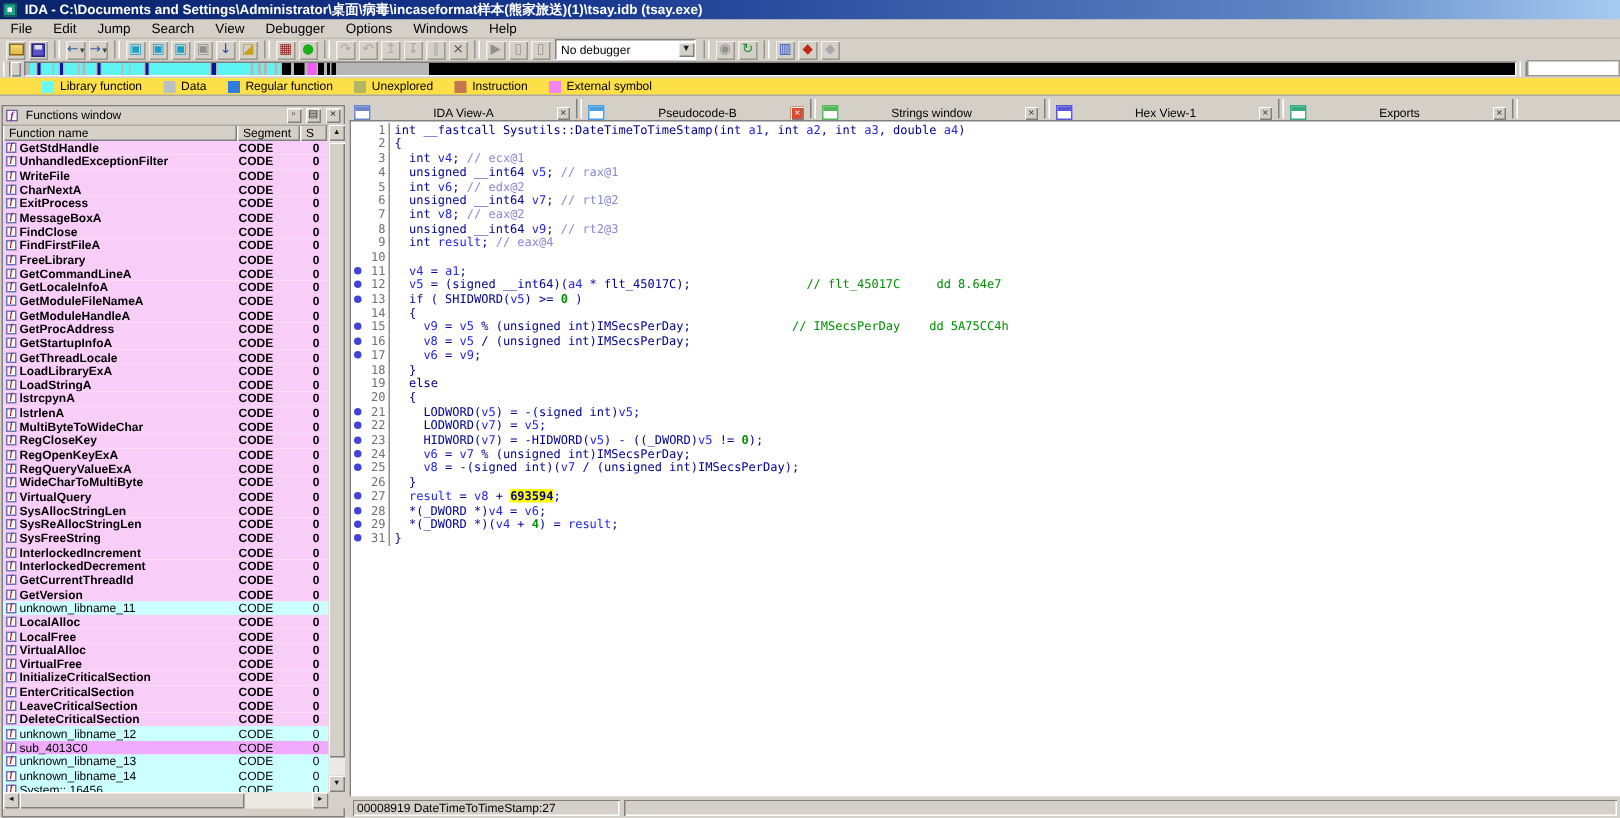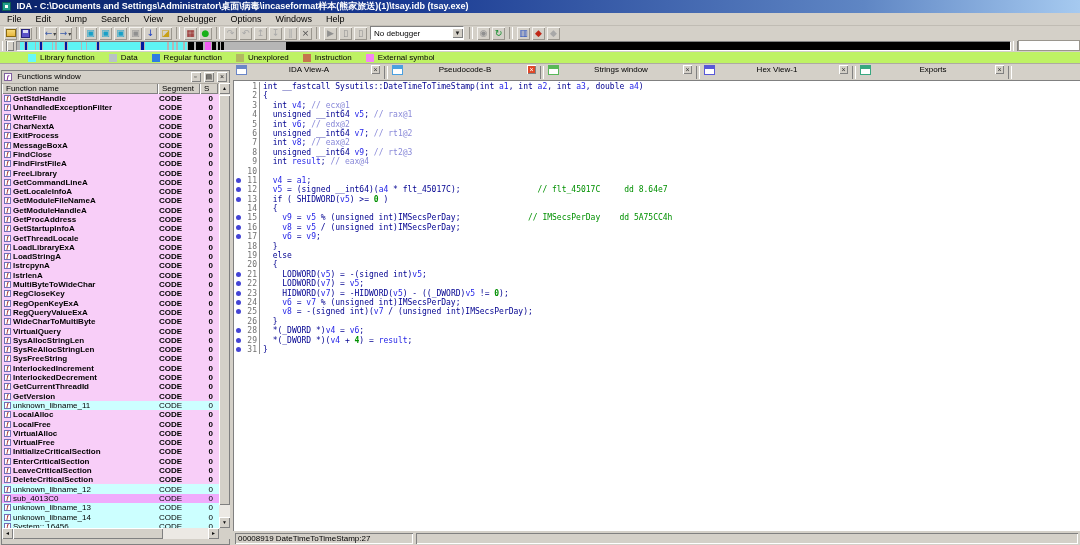--- a/index.html
+++ b/index.html
@@ -30,28 +30,28 @@
   
   #navrow{position:absolute;left:0;top:40px;width:1080px;height:12px;background:#d4d0c8}
   #nav-grip{position:absolute;left:2px;top:1px;width:3px;height:10px;border-left:1px solid #fff;border-right:1px solid #808080}
   #nav-btn{position:absolute;left:7px;top:1px;width:7px;height:10px;background:#d4d0c8;box-shadow:inset 1px 1px 0 #fff,inset -1px -1px 0 #808080}
   #navband{position:absolute;left:16px;top:1px;width:995px;height:10px;background:#b6b6b6;border:1px solid;border-color:#808080 #fff #fff #808080;box-sizing:border-box;overflow:hidden}
   .seg{position:absolute;top:0;height:10px}
   #nav-grip2{position:absolute;left:1013px;top:1px;width:3px;height:10px;border-left:1px solid #fff;border-right:1px solid #808080}
   #nav-white{position:absolute;left:1018px;top:0;width:62px;height:11px;background:#fff;border:1px solid #9a968e;box-sizing:border-box}
 
   
-  #legend{position:absolute;left:0;top:52px;width:1080px;height:12px;background:#bef264;display:flex;align-items:center;padding-left:28px;box-sizing:border-box;border-bottom:1px solid #aeaaa2}
+  #legend{position:absolute;left:0;top:52px;width:1080px;height:12px;background:#fde047;display:flex;align-items:center;padding-left:28px;box-sizing:border-box;border-bottom:1px solid #aeaaa2}
   .lg-item{display:inline-flex;align-items:center;margin-right:14px}
   .lg-swatch{width:8px;height:8px;margin-right:4px;display:inline-block}
   .lg-label{font-size:8px;color:#000}
 
   
   #tabbar{position:absolute;left:233px;top:64px;width:847px;height:16px;background:#d4d0c8;display:flex;align-items:center;overflow:hidden}
-  .tab{display:inline-flex;align-items:flex-start;height:15px;width:150px;padding:0 3px;box-sizing:border-box}
+  .tab{display:inline-flex;align-items:flex-end;height:15px;width:150px;padding:0 3px;box-sizing:border-box}
   .tab-ic{width:11px;height:10px;border:1px solid #335;box-sizing:border-box;background:#fff;position:relative;flex:0 0 auto}
   .tab-ic-bar{position:absolute;left:0;top:0;width:100%;height:3px}
   .tab-label{flex:1;text-align:center;font-size:8px;color:#000;white-space:nowrap;overflow:hidden}
   .tab-close{width:9px;height:9px;background:#d4d0c8;box-shadow:inset 1px 1px 0 #fff,inset -1px -1px 0 #808080;font-size:7px;line-height:9px;text-align:center;color:#333;flex:0 0 auto}
   .tab-close.red{background:#e04828;color:#fff}
   .tab-sep{width:2px;height:13px;border-left:1px solid #808080;border-right:1px solid #fff;margin:0 1px}
 
   
   #fnpanel{position:absolute;left:1px;top:70px;width:229px;height:475px;background:#d4d0c8;border:1px solid #808080;box-sizing:border-box}
   #fntitle{position:absolute;left:0;top:0;width:227px;height:12px;background:#d4d0c8;border-bottom:1px solid #aeaaa2;font-size:8px;line-height:12px;color:#000;white-space:nowrap}
@@ -642,20 +642,21 @@
       <div class="code-line"><span class="dotcol"><span class="dot"></span></span><span class="lnum">17</span><span class="ltext"><span class="tk-d">    </span><span class="tk-v">v6</span><span class="tk-d"> = </span><span class="tk-v">v9</span><span class="tk-d">;</span></span></div>
       <div class="code-line"><span class="dotcol"></span><span class="lnum">18</span><span class="ltext"><span class="tk-d">  }</span></span></div>
       <div class="code-line"><span class="dotcol"></span><span class="lnum">19</span><span class="ltext"><span class="tk-d">  </span><span class="tk-k">else</span></span></div>
       <div class="code-line"><span class="dotcol"></span><span class="lnum">20</span><span class="ltext"><span class="tk-d">  {</span></span></div>
       <div class="code-line"><span class="dotcol"><span class="dot"></span></span><span class="lnum">21</span><span class="ltext"><span class="tk-d">    </span><span class="tk-k">LODWORD</span><span class="tk-d">(</span><span class="tk-v">v5</span><span class="tk-d">) = -(</span><span class="tk-k">signed int</span><span class="tk-d">)</span><span class="tk-v">v5</span><span class="tk-d">;</span></span></div>
       <div class="code-line"><span class="dotcol"><span class="dot"></span></span><span class="lnum">22</span><span class="ltext"><span class="tk-d">    </span><span class="tk-k">LODWORD</span><span class="tk-d">(</span><span class="tk-v">v7</span><span class="tk-d">) = </span><span class="tk-v">v5</span><span class="tk-d">;</span></span></div>
       <div class="code-line"><span class="dotcol"><span class="dot"></span></span><span class="lnum">23</span><span class="ltext"><span class="tk-d">    </span><span class="tk-k">HIDWORD</span><span class="tk-d">(</span><span class="tk-v">v7</span><span class="tk-d">) = -</span><span class="tk-k">HIDWORD</span><span class="tk-d">(</span><span class="tk-v">v5</span><span class="tk-d">) - ((</span><span class="tk-k">_DWORD</span><span class="tk-d">)</span><span class="tk-v">v5</span><span class="tk-d"> != </span><span class="tk-n">0</span><span class="tk-d">);</span></span></div>
       <div class="code-line"><span class="dotcol"><span class="dot"></span></span><span class="lnum">24</span><span class="ltext"><span class="tk-d">    </span><span class="tk-v">v6</span><span class="tk-d"> = </span><span class="tk-v">v7</span><span class="tk-d"> % (</span><span class="tk-k">unsigned int</span><span class="tk-d">)</span><span class="tk-k">IMSecsPerDay</span><span class="tk-d">;</span></span></div>
       <div class="code-line"><span class="dotcol"><span class="dot"></span></span><span class="lnum">25</span><span class="ltext"><span class="tk-d">    </span><span class="tk-v">v8</span><span class="tk-d"> = -(</span><span class="tk-k">signed int</span><span class="tk-d">)(</span><span class="tk-v">v7</span><span class="tk-d"> / (</span><span class="tk-k">unsigned int</span><span class="tk-d">)</span><span class="tk-k">IMSecsPerDay</span><span class="tk-d">);</span></span></div>
       <div class="code-line"><span class="dotcol"></span><span class="lnum">26</span><span class="ltext"><span class="tk-d">  }</span></span></div>
+      <div class="code-line"><span class="dotcol"><span class="dot"></span></span><span class="lnum">27</span><span class="ltext"><span class="tk-d">  </span><span class="tk-v">result</span><span class="tk-d"> = </span><span class="tk-v">v8</span><span class="tk-d"> + </span><span class="tk-h">693594</span><span class="tk-d">;</span></span></div>
       <div class="code-line"><span class="dotcol"><span class="dot"></span></span><span class="lnum">28</span><span class="ltext"><span class="tk-d">  *(</span><span class="tk-k">_DWORD</span><span class="tk-d"> *)</span><span class="tk-v">v4</span><span class="tk-d"> = </span><span class="tk-v">v6</span><span class="tk-d">;</span></span></div>
       <div class="code-line"><span class="dotcol"><span class="dot"></span></span><span class="lnum">29</span><span class="ltext"><span class="tk-d">  *(</span><span class="tk-k">_DWORD</span><span class="tk-d"> *)(</span><span class="tk-v">v4</span><span class="tk-d"> + </span><span class="tk-n">4</span><span class="tk-d">) = </span><span class="tk-v">result</span><span class="tk-d">;</span></span></div>
       <div class="code-line"><span class="dotcol"><span class="dot"></span></span><span class="lnum">31</span><span class="ltext"><span class="tk-d">}</span></span></div>
     </div>
 </div>
 
 <div id="statusbar">
   <span class="st-cell" id="st1">
     <span>00008919</span>
     <span> </span>

